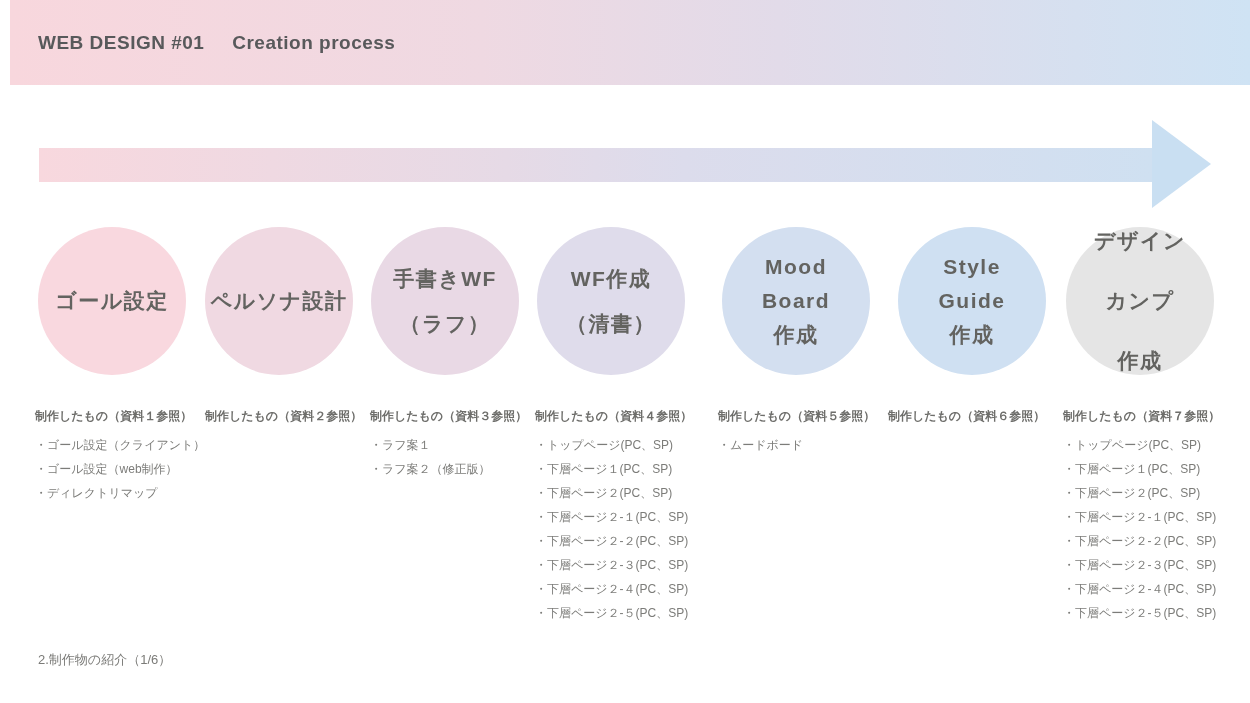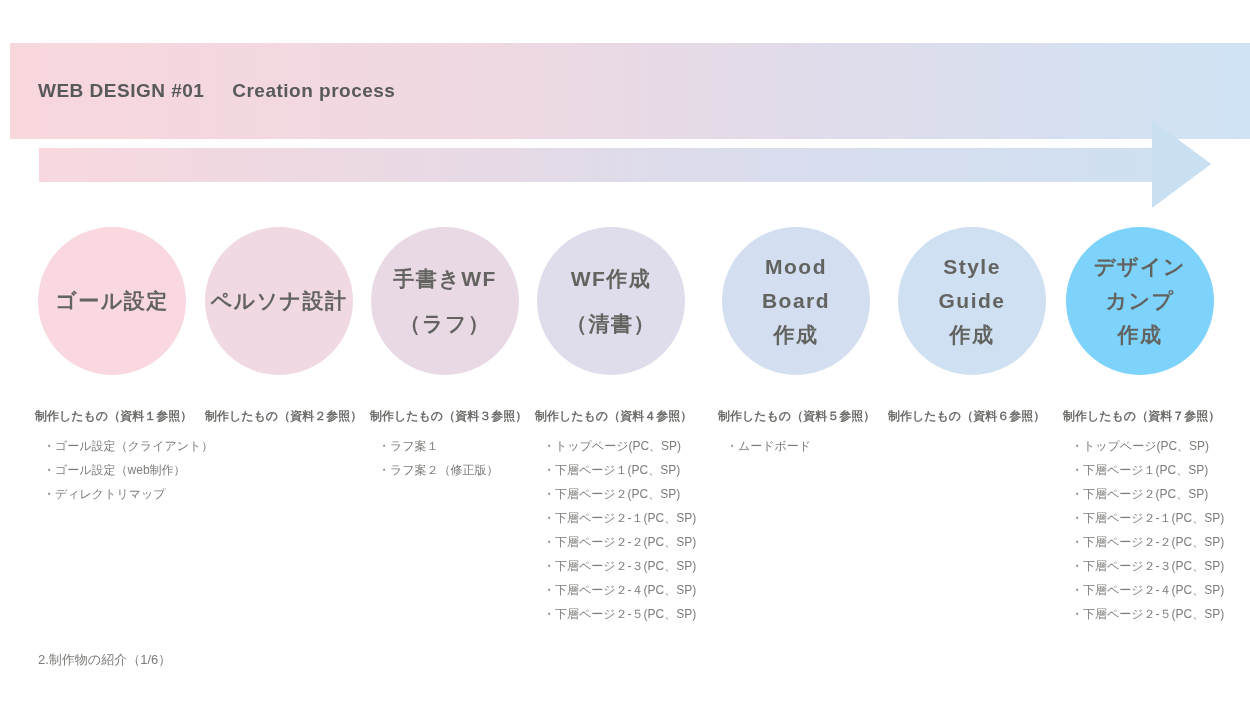--- a/index.html
+++ b/index.html
@@ -6,23 +6,23 @@
   body {
     width: 1250px; height: 703px;
     background: #ffffff;
     position: relative;
     overflow: hidden;
     font-family: "Liberation Sans", "DejaVu Sans", sans-serif;
   }
 
   
   .header {
-    position: absolute; left: 10px; top: 0; width: 1240px; height: 96px;
+    position: absolute; left: 10px; top: 0; width: 1240px; height: 85px;
     background: linear-gradient(90deg, #f8d7dd 0%, #efd9e2 38%, #e2dbe9 62%, #cfe3f4 100%);
-    display: flex; align-items: center; margin-top: 43px;
+    display: flex; align-items: center;
   }
   .header-title {
     margin-left: 28px;
     font-size: 19px; font-weight: bold; color: #58595b; letter-spacing: 0.5px;
   }
   .header-title .t2 { margin-left: 22px; }
 
   
   .arrow-shaft {
     position: absolute; left: 39px; top: 148px; width: 1113px; height: 34px;
@@ -54,21 +54,21 @@
   .c5 { left: 722px; }
   .c6 { left: 898px; }
   .c7 { left: 1066px; }
 
   
   .col { position: absolute; top: 406px; font-size: 12px; }
   .col-h {
     font-weight: bold; color: #6e6e6b; line-height: 20px; margin-bottom: 7px;
     white-space: nowrap;
   }
-  .col ul { list-style: none; margin: 8px; padding: 0; }
+  .col ul { list-style: none; margin: 0; padding: 0; }
   .col li { color: #7c7c79; line-height: 24px; white-space: nowrap; }
   .d1 { left: 35px; }
   .d2 { left: 205px; }
   .d3 { left: 370px; }
   .d4 { left: 535px; }
   .d5 { left: 718px; }
   .d6 { left: 888px; }
   .d7 { left: 1063px; }
 
   
@@ -107,21 +107,21 @@
 <div class="circle c5 lh3" style="background: rgb(211, 223, 240);">
   <div>Mood</div>
   <div>Board</div>
   <div>作成</div>
 </div>
 <div class="circle c6 lh3" style="background: rgb(207, 224, 242); text-align: right;">
   <div>Style</div>
   <div>Guide</div>
   <div>作成</div>
 </div>
-<div class="circle c7 lh3" style="background: #7dd3fc;">
+<div class="circle c7 lh3" style="background: #e5e5e5; justify-content: space-between;">
   <div>デザイン</div>
   <div>カンプ</div>
   <div>作成</div>
 </div>
 
 <div class="col d1">
   <div class="col-h">制作したもの（資料１参照）</div>
   <ul>
     <li>・ゴール設定（クライアント）</li>
     <li>・ゴール設定（web制作）</li>

